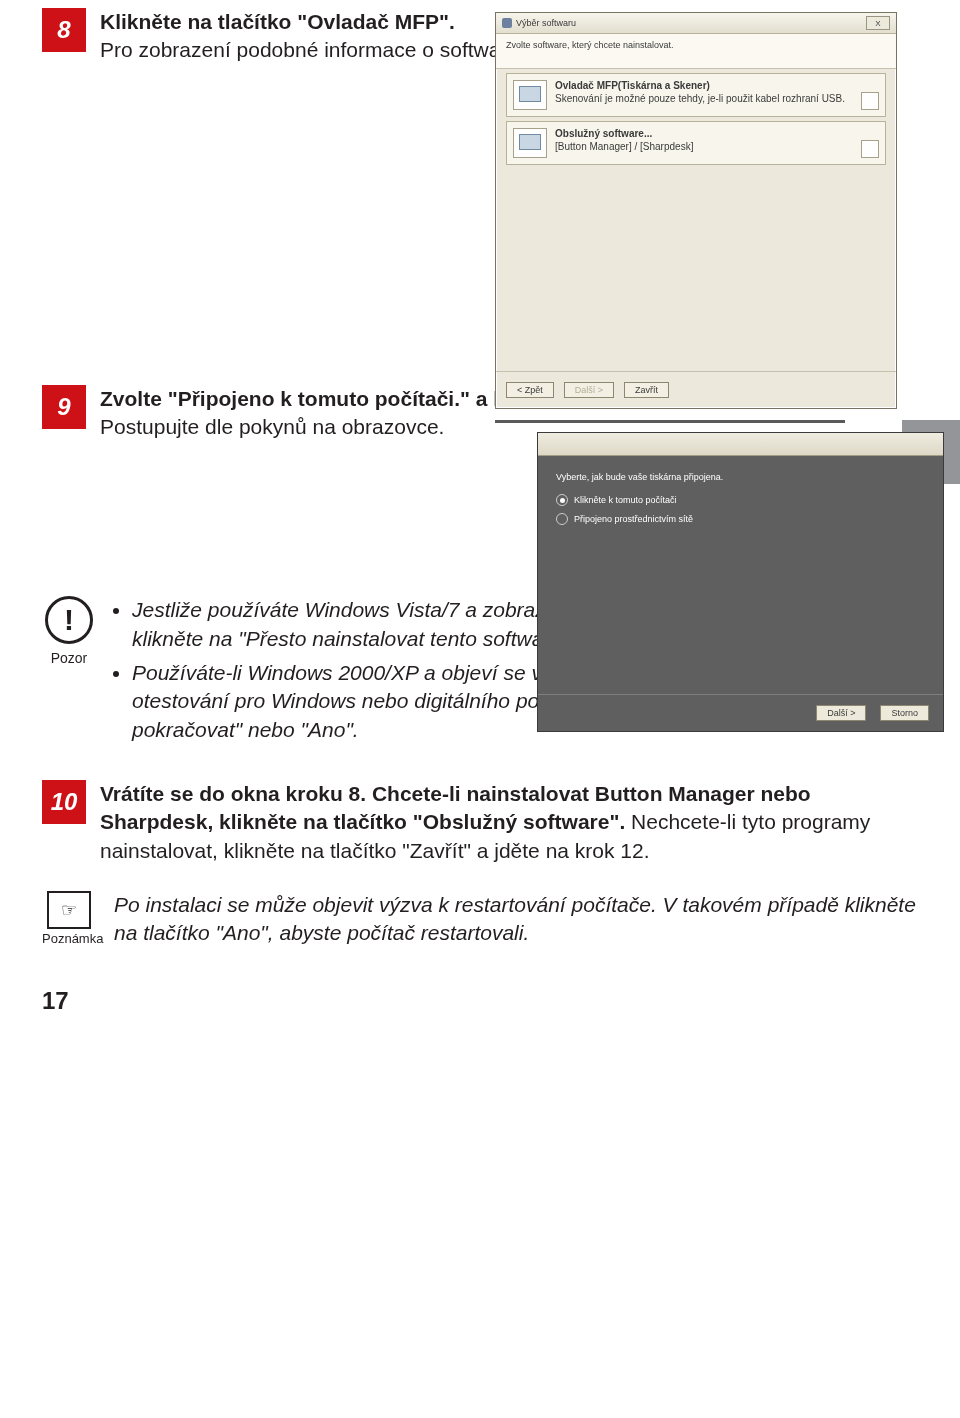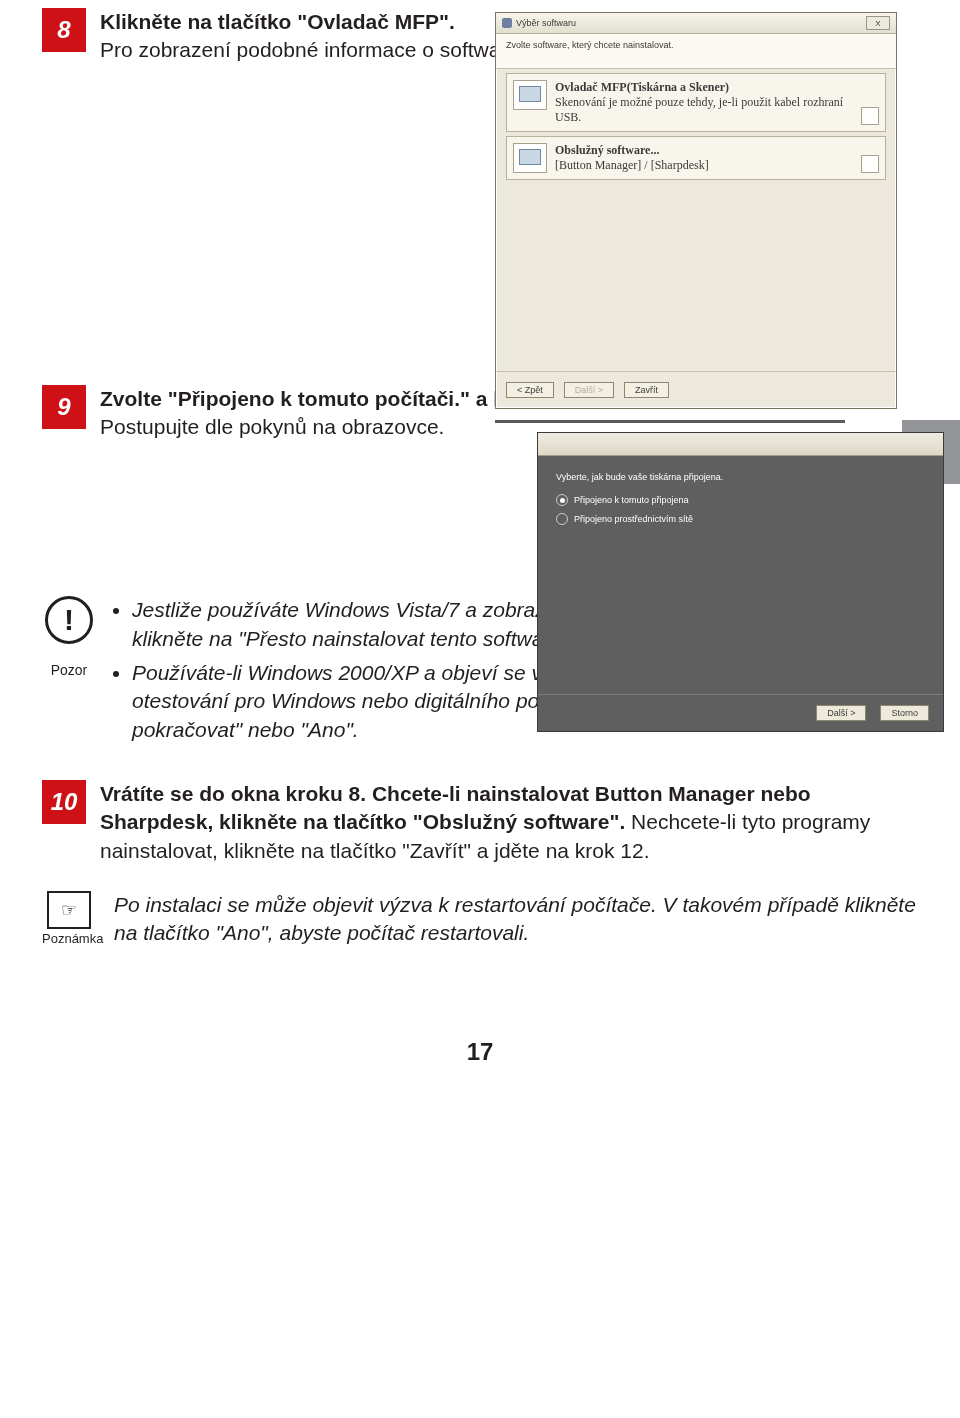--- a/index.html
+++ b/index.html
@@ -93,21 +93,21 @@
     display:flex; gap:8px;
   }
   .shot1 .itembox .ic {
     width:32px; height:28px; background:#fff; border:1px solid #a7a08b;
     position:relative;
   }
   .shot1 .itembox .ic::after{
     content:"";position:absolute;left:5px;top:5px;width:20px;height:14px;
     background:#c9d6e4;border:1px solid #708aa0;
   }
-  .shot1 .itembox .txt{flex:1;font-size:12px;line-height:1.25;font-family:Liberation Serif, serif;}
+  .shot1 .itembox .txt{flex:1;font-size:10px;line-height:1.25;}
   .shot1 .itembox .mini{
     width:16px;height:16px;border:1px solid #a7a08b;background:#fff;align-self:flex-end;
   }
   .shot1 .btnrow {
     position:absolute; left:0; right:0; bottom:10px;
     display:flex; gap:10px; padding:0 10px;
     border-top:1px solid #c6c1ae; padding-top:10px;
   }
   .shot1 .btn, .shot2 .btn {
     border:1px solid #8d876f; background:#f3f0e3;
@@ -152,42 +152,42 @@
     display:flex; gap:18px; margin-top:64px; margin-bottom:30px;
   }
   .caution-badge{
     width:54px; flex:0 0 54px; text-align:center;
   }
   .caution-badge .glyph{
     width:42px;height:42px;border:3px solid #231f20;border-radius:50%;
     display:inline-flex;align-items:center;justify-content:center;
     font-size:30px;font-weight:bold;
   }
-  .caution-badge .lbl{font-size:14px;margin-top:18px;}
+  .caution-badge .lbl{font-size:14px;margin-top:6px;}
   .caution-body{font-style:italic;font-size:21px;line-height:1.35;}
   .caution-body ul{margin:0;padding-left:18px;}
   .caution-body li{margin-bottom:6px;}
 
   .step10 { margin-top:6px; }
   .step10 .step-body{font-size:21px;}
   .step10 b{font-weight:bold;}
 
   .note {
     display:flex; gap:18px; margin-top:26px;
   }
   .note-badge{width:54px;flex:0 0 54px;text-align:center;}
   .note-badge .box{
     width:40px;height:34px;border:2px solid #231f20;display:inline-flex;
     align-items:center;justify-content:center;font-size:18px;
   }
   .note-badge .lbl{font-size:13px;margin-top:2px;}
   .note-body{font-style:italic;font-size:21px;line-height:1.35;}
 
   .pagenum{
-    text-align:center;font-size:24px;font-weight:bold;margin-top:90px;
+    font-size:24px;font-weight:bold;margin-top:39px;
   }
 </style>
 </head>
 <body>
 
 <div class="page-wrap">
 <div class="page">
 
   <div class="step-row">
     <div class="step-badge">8</div>
@@ -275,21 +275,21 @@
     <div class="btn">Zavřít</div>
   </div>
 </div>
 
 <div class="shot2">
   <div class="tb"></div>
   <div class="inner">
     <div class="heading">Vyberte, jak bude vaše tiskárna připojena.</div>
     <div class="radio-row">
       <span class="radio sel"></span>
-      <span>Připojeno k tomuto připojena</span>
+      <span>Klikněte k tomuto počítači</span>
     </div>
     <div class="radio-row">
       <span class="radio"></span>
       <span>Připojeno prostřednictvím sítě</span>
     </div>
   </div>
   <div class="btnrow2">
     <div class="btn">Další &gt;</div>
     <div class="btn">Storno</div>
   </div>

